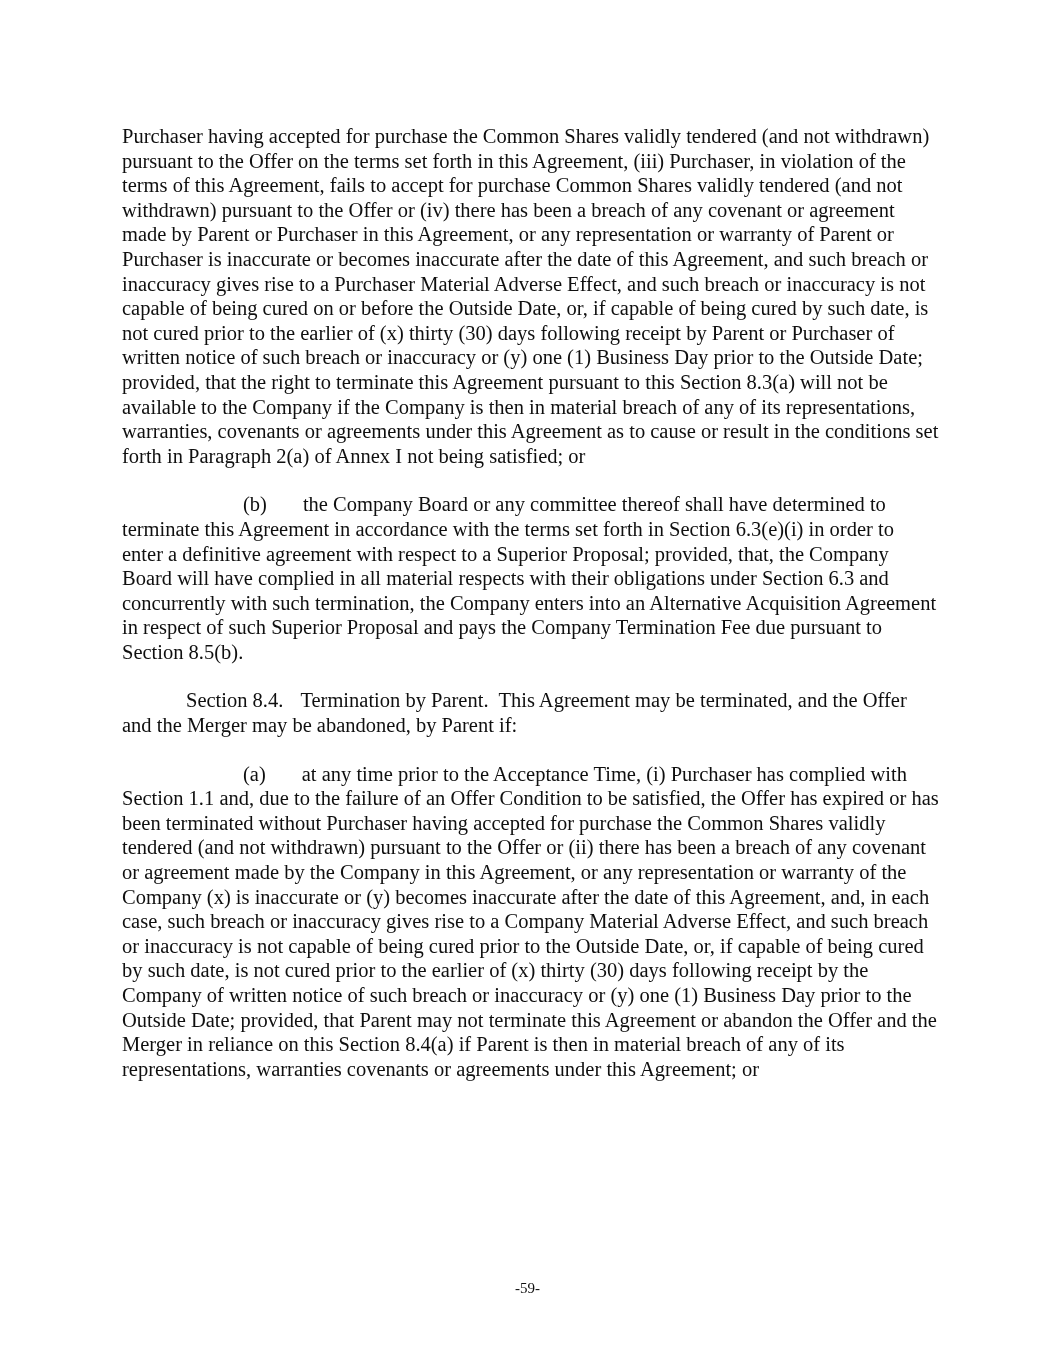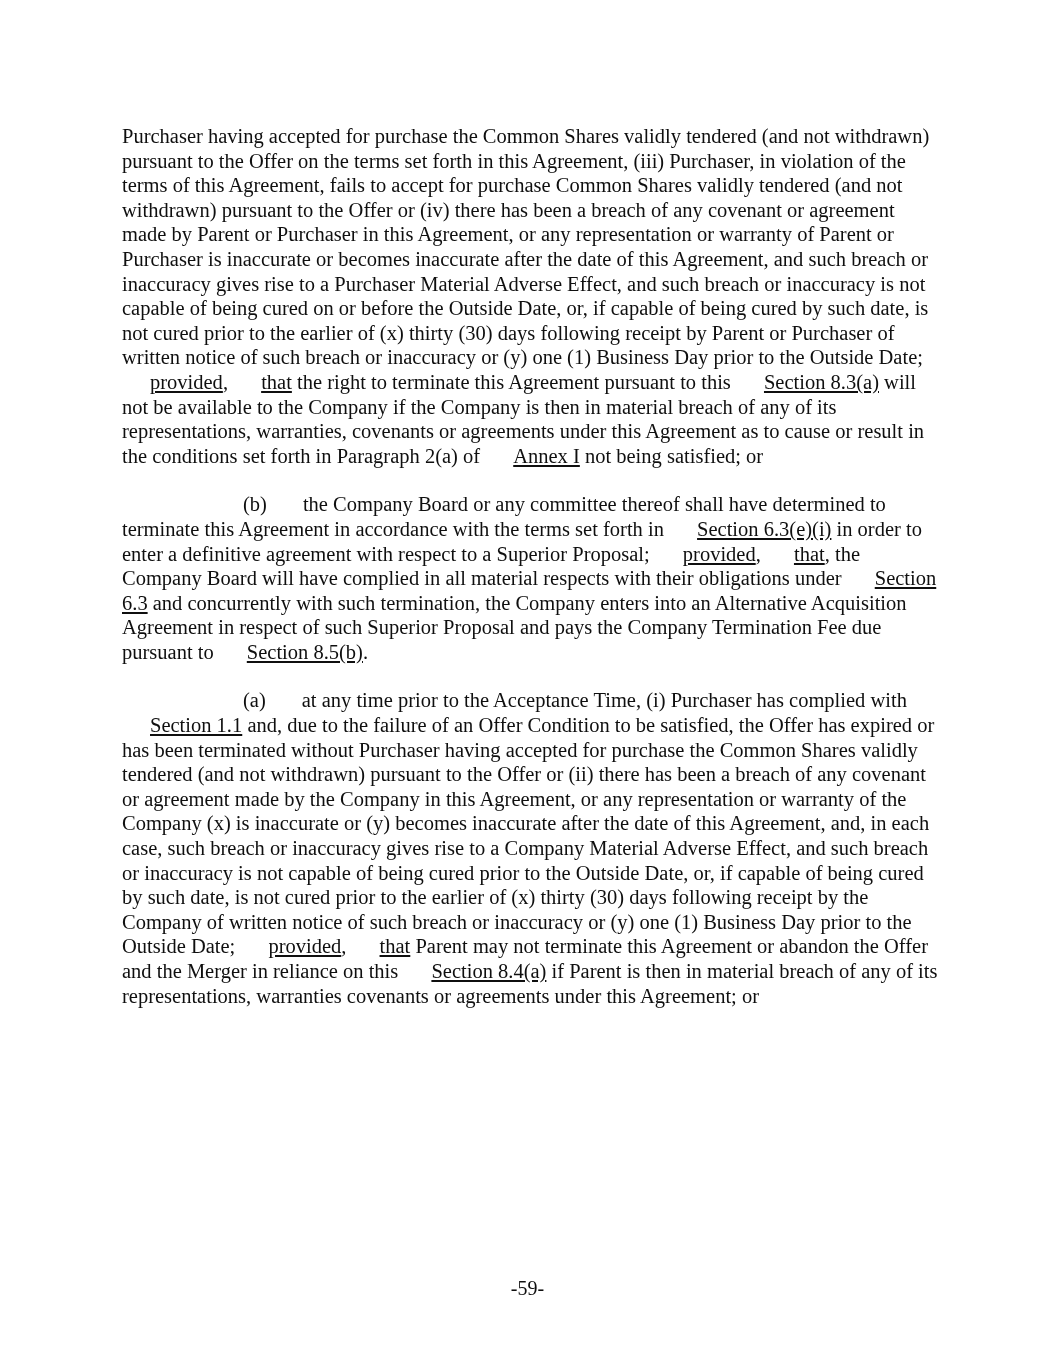--- a/index.html
+++ b/index.html
@@ -26,48 +26,47 @@
     top: 124px;
     width: 818px;
   }
   .para {
     margin: 0 0 24px 0;
     font-size: 20.5px;
     line-height: 24.6px;
     text-align: left;
   }
   .u {
-    text-decoration: underline;
     text-underline-offset: 2px;
-    margin-left: 28px;
   }
   .tab {
     display: inline-block;
     height: 1px;
     vertical-align: baseline;
   }
   .tab-1in     { width: 121px; }
   .tab-half    { width: 64px;  }
   .tab-label   { width: 36px;  }
   .tab-section { width: 17px;  }
   .footer {
     position: absolute;
     left: 0;
     top: 1276px;
     width: 100%;
     text-align: center;
-    font-size: 20px;
+    font-size: 15px;
     line-height: 24.6px;
   }
 </style>
 </head>
 <body>
 
 <div class="page">
   <main class="content">
       <p class="para"><span>Purchaser having accepted for purchase the Common Shares validly tendered (and not withdrawn) pursuant to the Offer on the terms set forth in this Agreement, (iii) Purchaser, in violation of the terms of this Agreement, fails to accept for purchase Common Shares validly tendered (and not withdrawn) pursuant to the Offer or (iv) there has been a breach of any covenant or agreement made by Parent or Purchaser in this Agreement, or any representation or warranty of Parent or Purchaser is inaccurate or becomes inaccurate after the date of this Agreement, and such breach or inaccuracy gives rise to a Purchaser Material Adverse Effect, and such breach or inaccuracy is not capable of being cured on or before the Outside Date, or, if capable of being cured by such date, is not cured prior to the earlier of (x) thirty (30) days following receipt by Parent or Purchaser of written notice of such breach or inaccuracy or (y) one (1) Business Day prior to the Outside Date; </span><span class="u">provided</span><span>, </span><span class="u">that</span><span> the right to terminate this Agreement pursuant to this </span><span class="u">Section 8.3(a)</span><span> will not be available to the Company if the Company is then in material breach of any of its representations, warranties, covenants or agreements under this Agreement as to cause or result in the conditions set forth in Paragraph 2(a) of </span><span class="u">Annex I</span><span> not being satisfied; or</span></p>
       <p class="para"><span class="tab tab-1in"></span><span>(b)</span><span class="tab tab-label"></span><span>the Company Board or any committee thereof shall have determined to terminate this Agreement in accordance with the terms set forth in </span><span class="u">Section 6.3(e)(i)</span><span> in order to enter a definitive agreement with respect to a Superior Proposal; </span><span class="u">provided</span><span>, </span><span class="u">that</span><span>, the Company Board will have complied in all material respects with their obligations under </span><span class="u">Section 6.3</span><span> and concurrently with such termination, the Company enters into an Alternative Acquisition Agreement in respect of such Superior Proposal and pays the Company Termination Fee due pursuant to </span><span class="u">Section 8.5(b)</span><span>.</span></p>
+      <p class="para"><span class="tab tab-half"></span><span>Section 8.4.</span><span class="tab tab-section"></span><span class="u">Termination by Parent</span><span>.&nbsp; This Agreement may be terminated, and the Offer and the Merger may be abandoned, by Parent if:</span></p>
       <p class="para"><span class="tab tab-1in"></span><span>(a)</span><span class="tab tab-label"></span><span>at any time prior to the Acceptance Time, (i) Purchaser has complied with </span><span class="u">Section 1.1</span><span> and, due to the failure of an Offer Condition to be satisfied, the Offer has expired or has been terminated without Purchaser having accepted for purchase the Common Shares validly tendered (and not withdrawn) pursuant to the Offer or (ii) there has been a breach of any covenant or agreement made by the Company in this Agreement, or any representation or warranty of the Company (x) is inaccurate or (y) becomes inaccurate after the date of this Agreement, and, in each case, such breach or inaccuracy gives rise to a Company Material Adverse Effect, and such breach or inaccuracy is not capable of being cured prior to the Outside Date, or, if capable of being cured by such date, is not cured prior to the earlier of (x) thirty (30) days following receipt by the Company of written notice of such breach or inaccuracy or (y) one (1) Business Day prior to the Outside Date; </span><span class="u">provided</span><span>, </span><span class="u">that</span><span> Parent may not terminate this Agreement or abandon the Offer and the Merger in reliance on this </span><span class="u">Section 8.4(a)</span><span> if Parent is then in material breach of any of its representations, warranties covenants or agreements under this Agreement; or</span></p>
     </main>
   <footer class="footer">
     <span>-59-</span>
   </footer>
 </div>
 
 </body></html>

